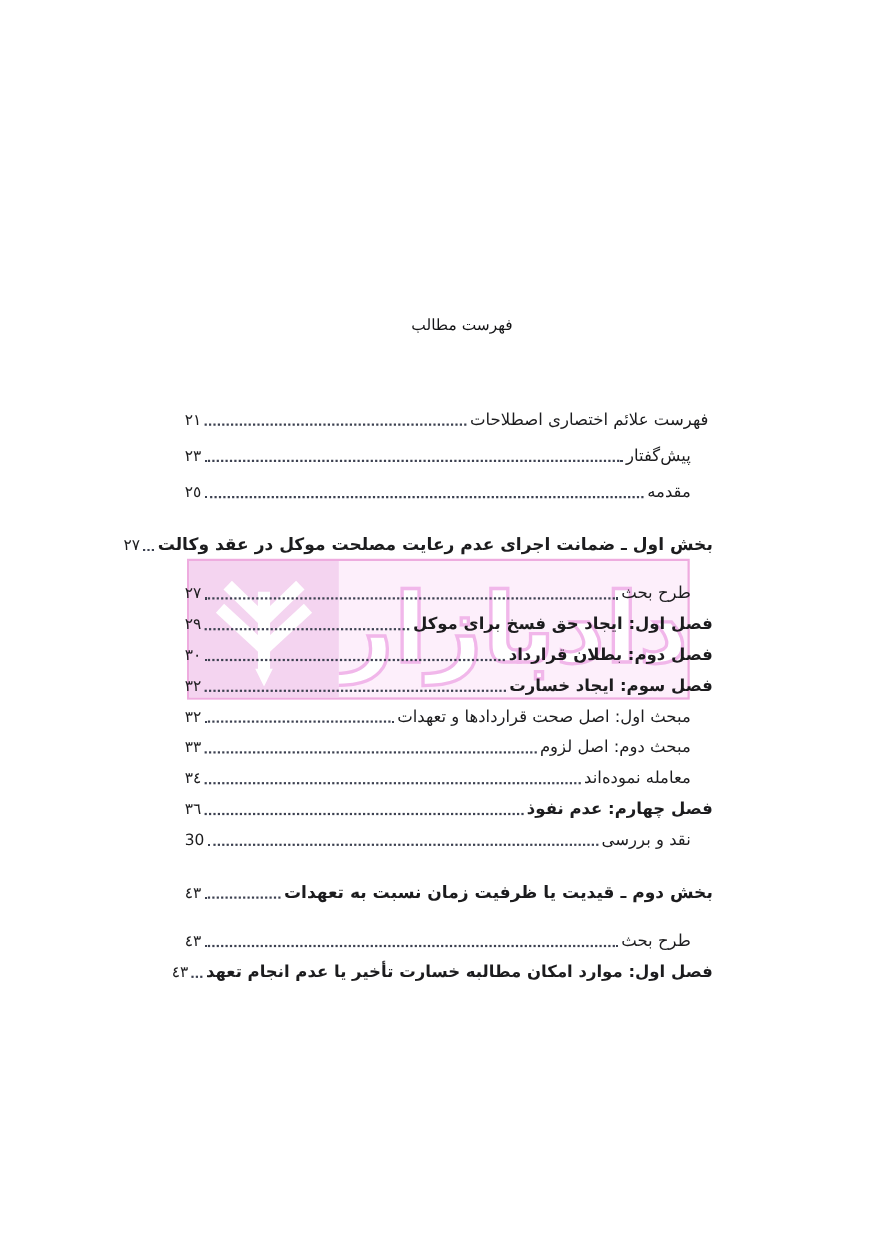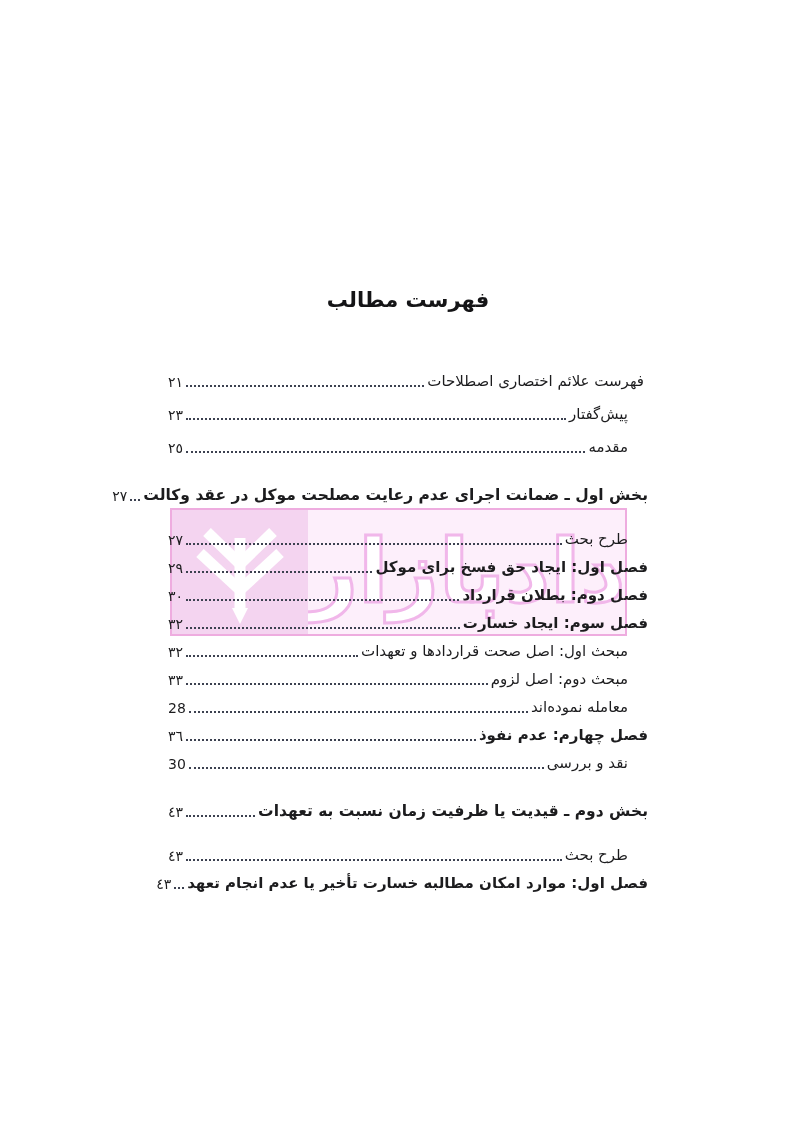--- a/index.html
+++ b/index.html
@@ -24,22 +24,22 @@
   .wm-text{
     position:absolute;left:136px;right:0;top:0;bottom:0;
     display:flex;align-items:center;justify-content:center;
     direction:rtl;font-weight:bold;font-size:88px;line-height:1;
     color:#ffffff;-webkit-text-stroke:3px var(--wm-outline,#f1b7ea);
     letter-spacing:-3px;overflow:hidden;white-space:nowrap;
   }
 
   
   .title{
-    position:absolute;left:168px;top:288px;width:480px;margin:0;
-    direction:rtl;text-align:center;font-size:21px;font-weight:bold;
+    position:absolute;left:180px;top:288px;width:480px;margin:0;
+    direction:rtl;text-align:center;font-size:14px;font-weight:normal;
     z-index:2;color:#141416;
   }
 
   
   .toc{
     position:absolute;left:168px;top:358px;width:480px;z-index:2;direction:rtl;
   }
   .row{
     display:flex;align-items:flex-end;height:28px;
     font-size:15px;line-height:1.3;
@@ -134,21 +134,21 @@
     <span class="p">٣٢</span>
   </div>
       <div class="row entry">
     <span class="t">مبحث دوم: اصل لزوم</span>
     <span class="dots"></span>
     <span class="p">٣٣</span>
   </div>
       <div class="row wrap-cont">
     <span class="t">معامله نموده‌اند</span>
     <span class="dots"></span>
-    <span class="p">28</span>
+    <span class="p">٣٤</span>
   </div>
       <div class="row chapter">
     <span class="t">فصل چهارم: عدم نفوذ</span>
     <span class="dots"></span>
     <span class="p">٣٦</span>
   </div>
       <div class="row entry">
     <span class="t">نقد و بررسی</span>
     <span class="dots"></span>
     <span class="p">30</span>

